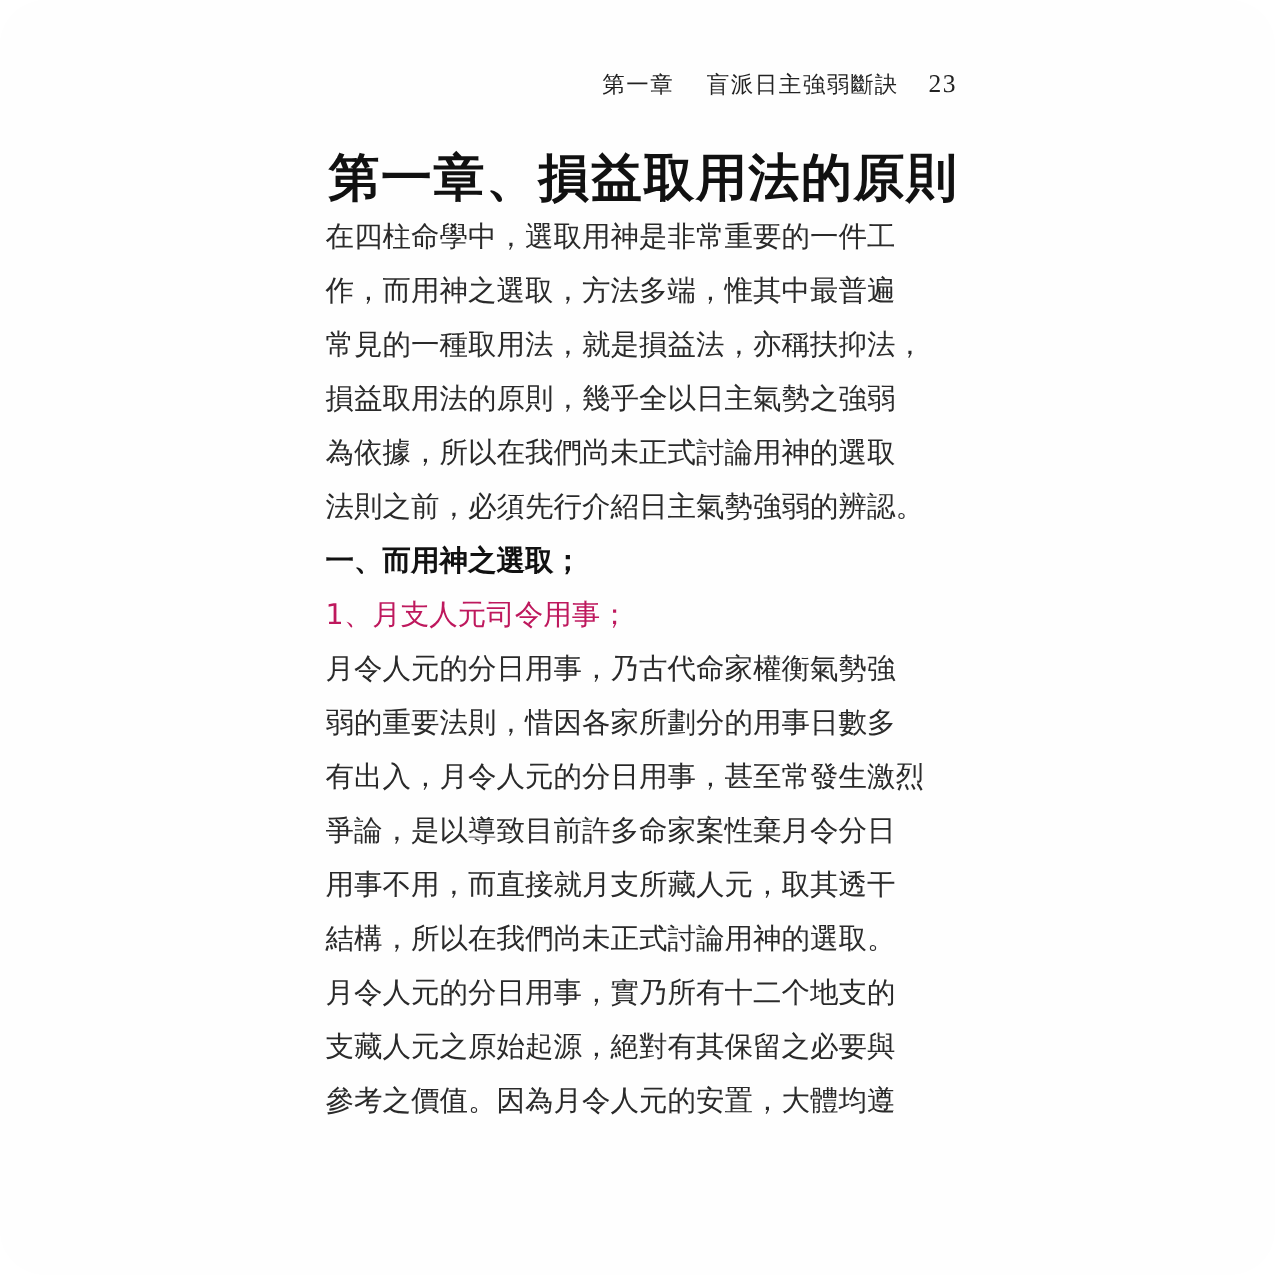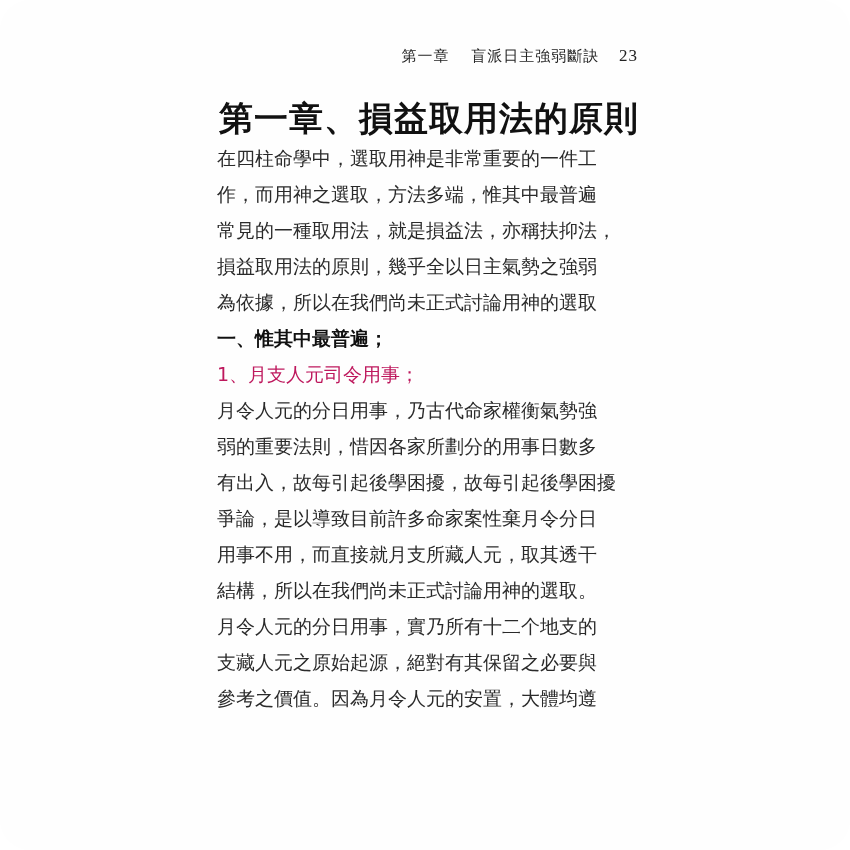--- a/index.html
+++ b/index.html
@@ -84,25 +84,26 @@
   </div>
 
   <div class="chapter-title">第一章、損益取用法的原則</div>
 
   <div class="body-text">
     <span class="line">在四柱命學中，選取用神是非常重要的一件工</span>
     <span class="line">作，而用神之選取，方法多端，惟其中最普遍</span>
     <span class="line">常見的一種取用法，就是損益法，亦稱扶抑法，</span>
     <span class="line">損益取用法的原則，幾乎全以日主氣勢之強弱</span>
     <span class="line">為依據，所以在我們尚未正式討論用神的選取</span>
-    <span class="line heading">一、惟其中最普遍；</span>
+    <span class="line">法則之前，必須先行介紹日主氣勢強弱的辨認。</span>
+    <span class="line heading">一、而用神之選取；</span>
     <span class="line subheading">1、月支人元司令用事；</span>
     <span class="line">月令人元的分日用事，乃古代命家權衡氣勢強</span>
     <span class="line">弱的重要法則，惜因各家所劃分的用事日數多</span>
-    <span class="line">有出入，故每引起後學困擾，故每引起後學困擾</span>
+    <span class="line">有出入，月令人元的分日用事，甚至常發生激烈</span>
     <span class="line">爭論，是以導致目前許多命家案性棄月令分日</span>
     <span class="line">用事不用，而直接就月支所藏人元，取其透干</span>
     <span class="line">結構，所以在我們尚未正式討論用神的選取。</span>
     <span class="line">月令人元的分日用事，實乃所有十二个地支的</span>
     <span class="line">支藏人元之原始起源，絕對有其保留之必要與</span>
     <span class="line">參考之價值。因為月令人元的安置，大體均遵</span>
   </div>
 
 </div>
 

